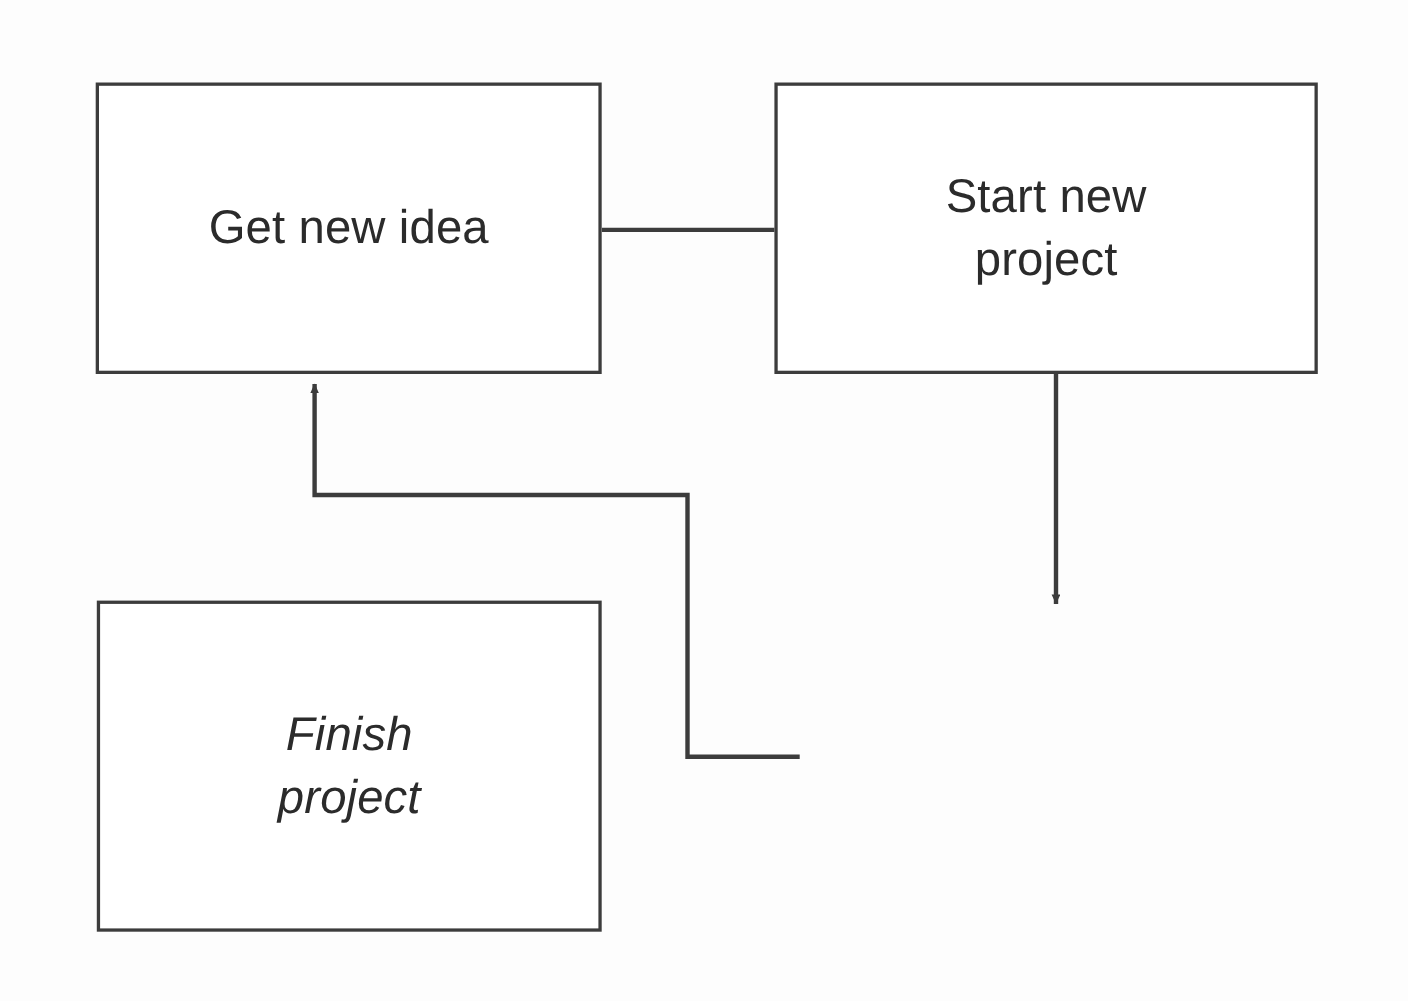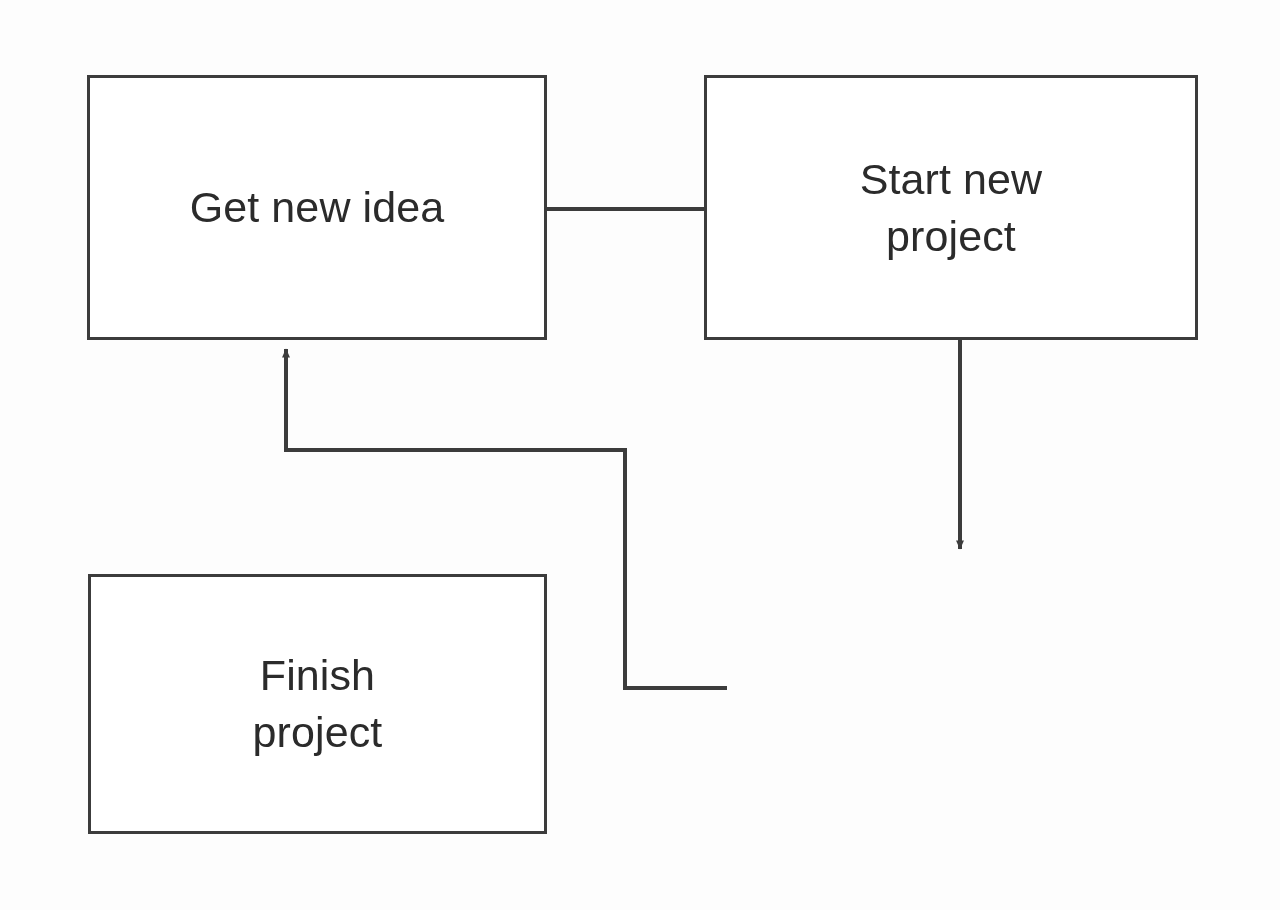--- a/index.html
+++ b/index.html
@@ -41,21 +41,21 @@
     font-size: 43px;
     line-height: 1.32;
     font-weight: 400;
     letter-spacing: 0.1px;
     white-space: pre-line;
     padding: 0 10px;
   }
   
   #node-get-new-idea      { left: 87px;  top: 75px;  width: 460px; height: 265px; align-items: center; }
   #node-start-new-project { left: 704px; top: 75px;  width: 494px; height: 265px; }
-  #node-finish-project    { left: 88px;  top: 574px; width: 459px; height: 260px; }
+  #node-finish-project    { left: 88px;  top: 546px; width: 459px; height: 301px; font-style: italic; }
   #node-tell-everyone     { left: 727px; top: 560px; width: 461px; height: 258px; }
 </style>
 </head>
 <body>
 
 <div id="canvas">
 
   <svg id="edge-layer" viewBox="0 0 1280 910">
     <defs>
       <marker id="arrow-end" markerWidth="10" markerHeight="10" refX="8.6" refY="4" orient="auto" markerUnits="userSpaceOnUse">

